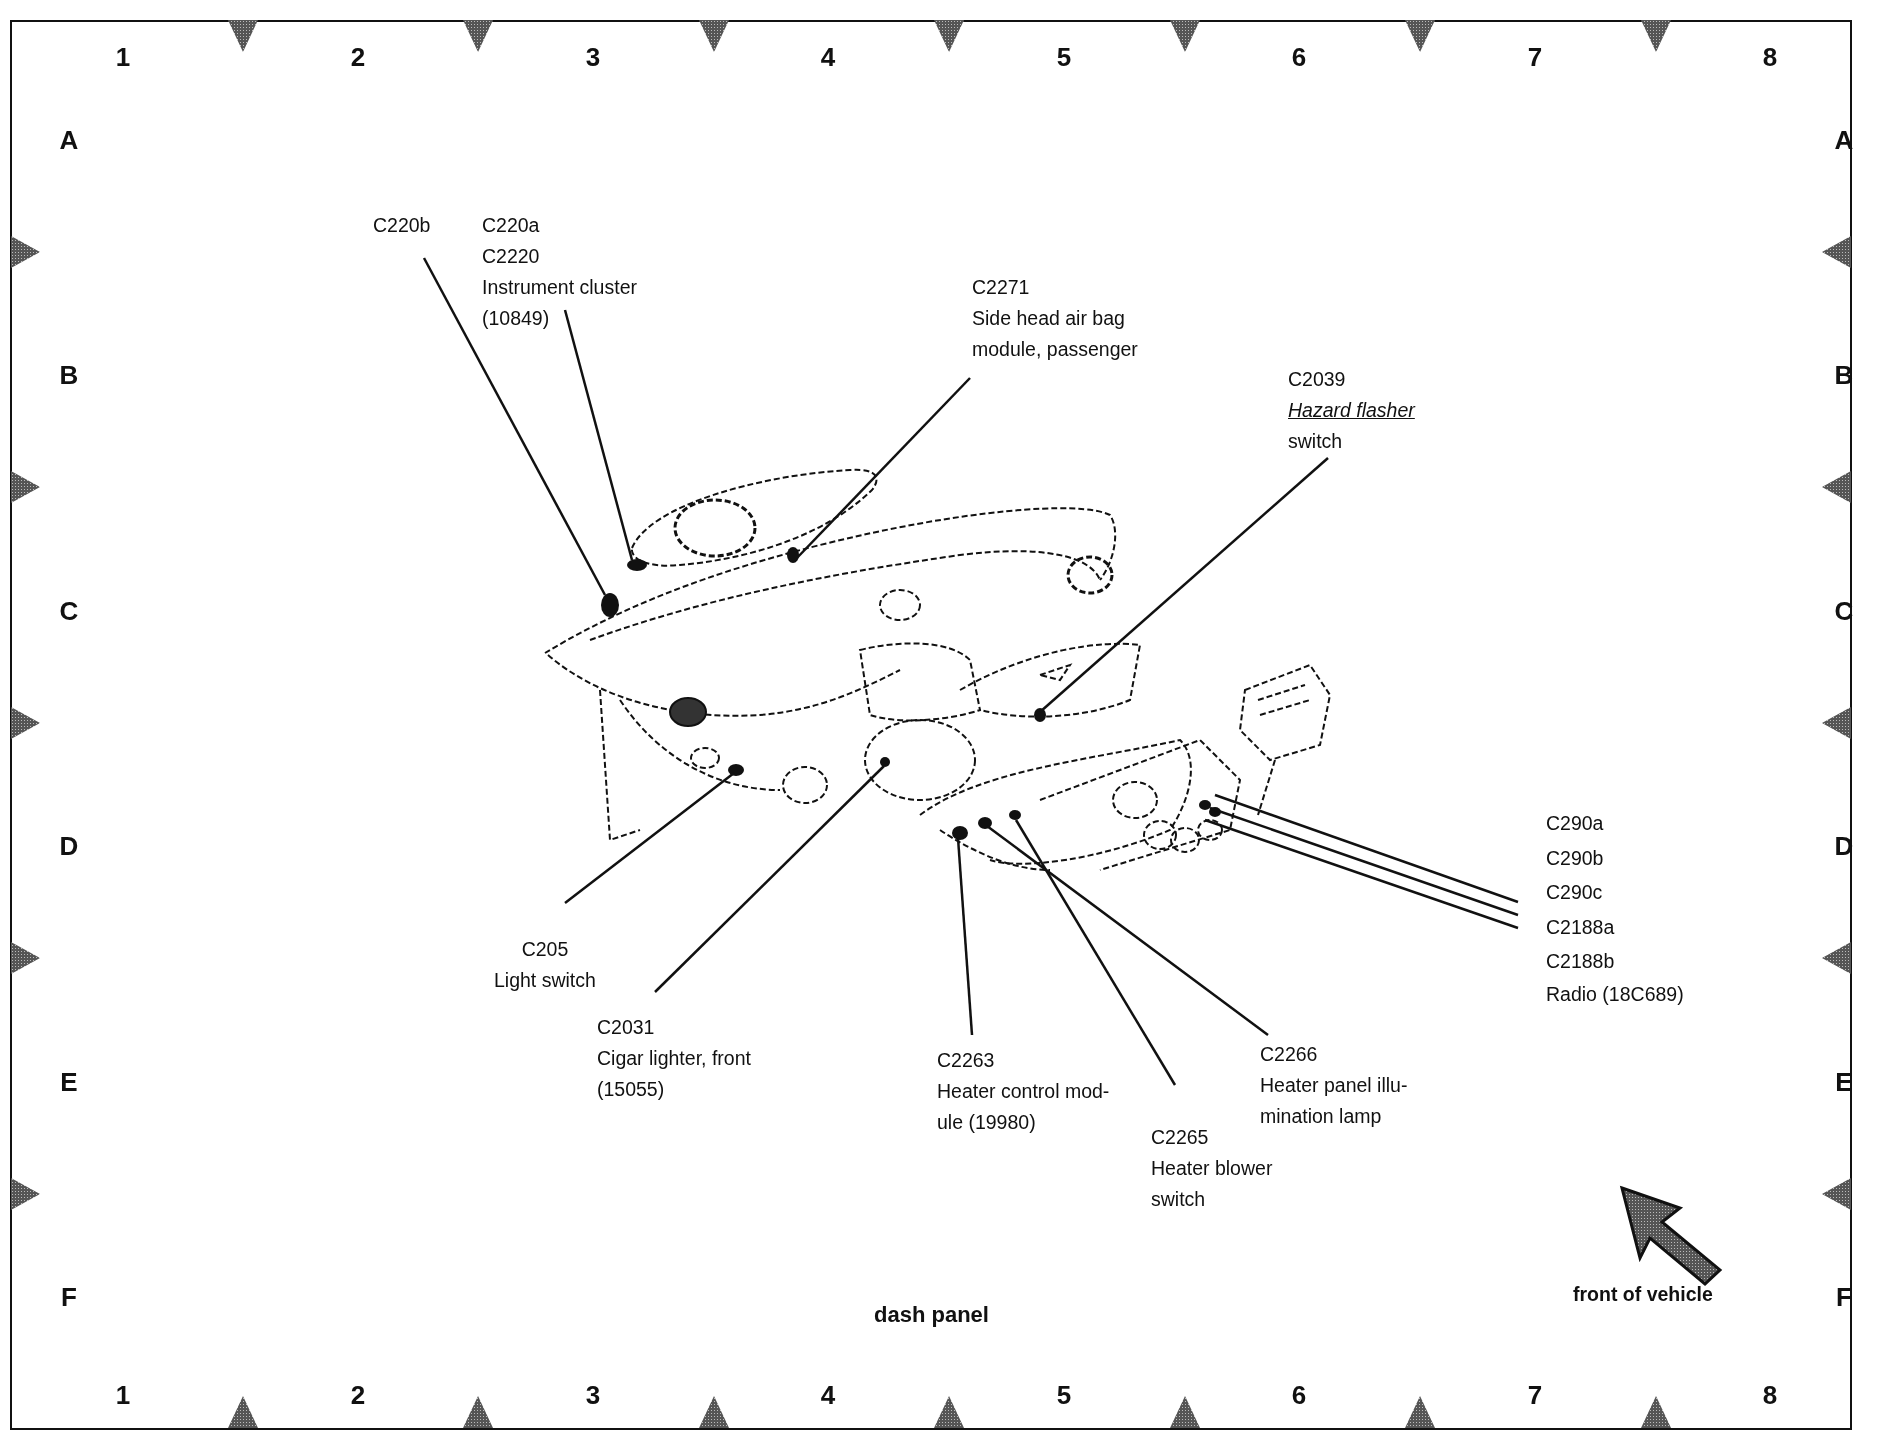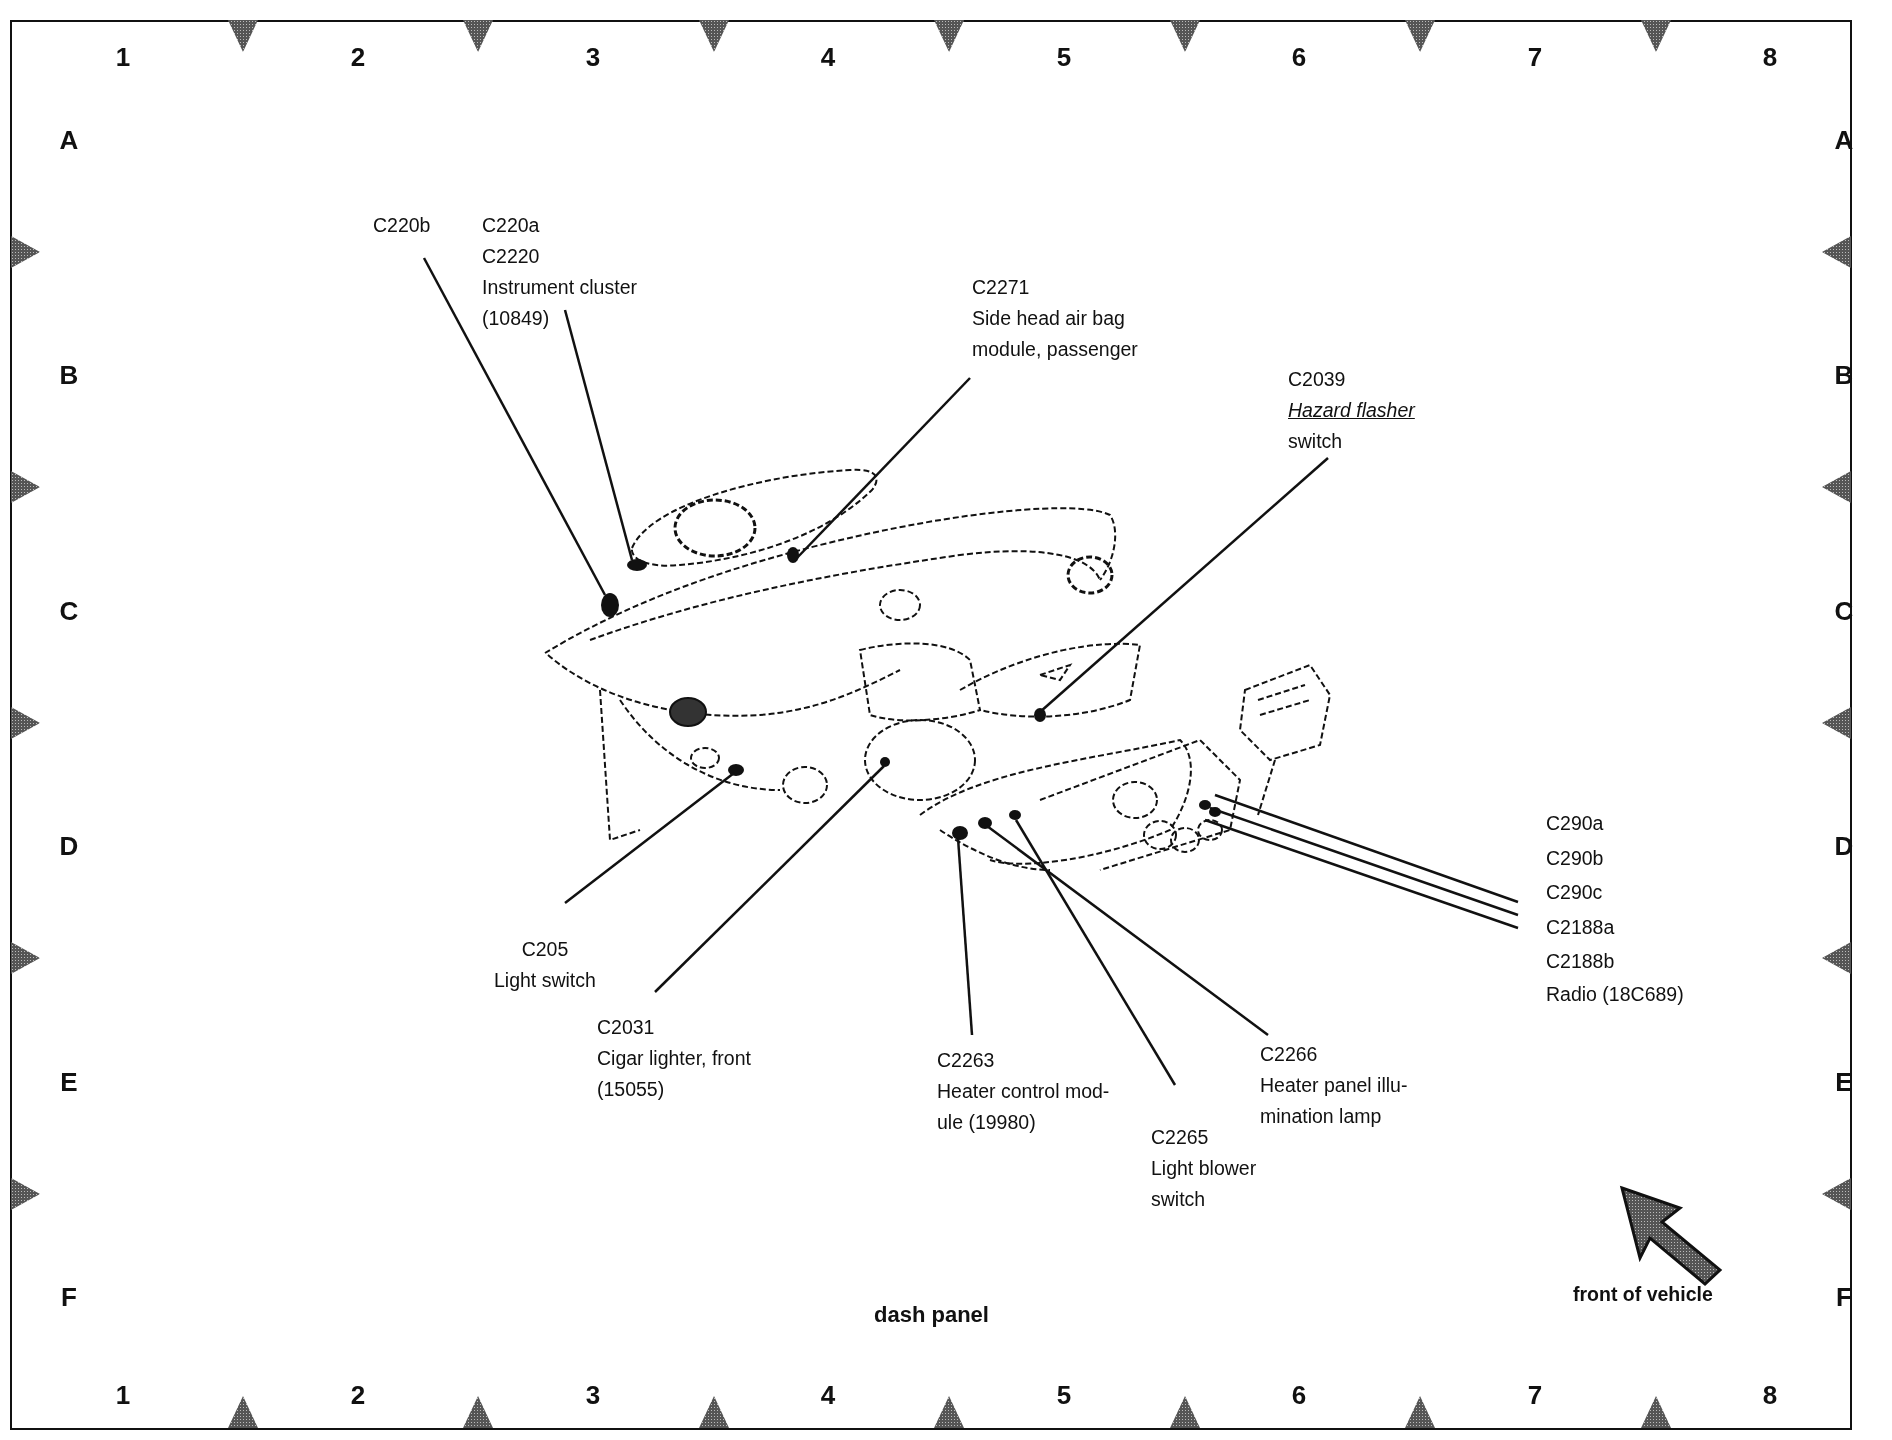--- a/index.html
+++ b/index.html
@@ -211,21 +211,21 @@
 </div>
 
 <div class="lbl" style="left:937px; top:1045px;">
   <div>C2263</div>
   <div>Heater control mod-</div>
   <div>ule (19980)</div>
 </div>
 
 <div class="lbl" style="left:1151px; top:1122px;">
   <div>C2265</div>
-  <div>Light blower</div>
+  <div>Heater blower</div>
   <div>switch</div>
 </div>
 
 <div class="lbl" style="left:1260px; top:1039px;">
   <div>C2266</div>
   <div>Heater panel illu-</div>
   <div>mination lamp</div>
 </div>
 
 <div id="front-label">front of vehicle</div>

